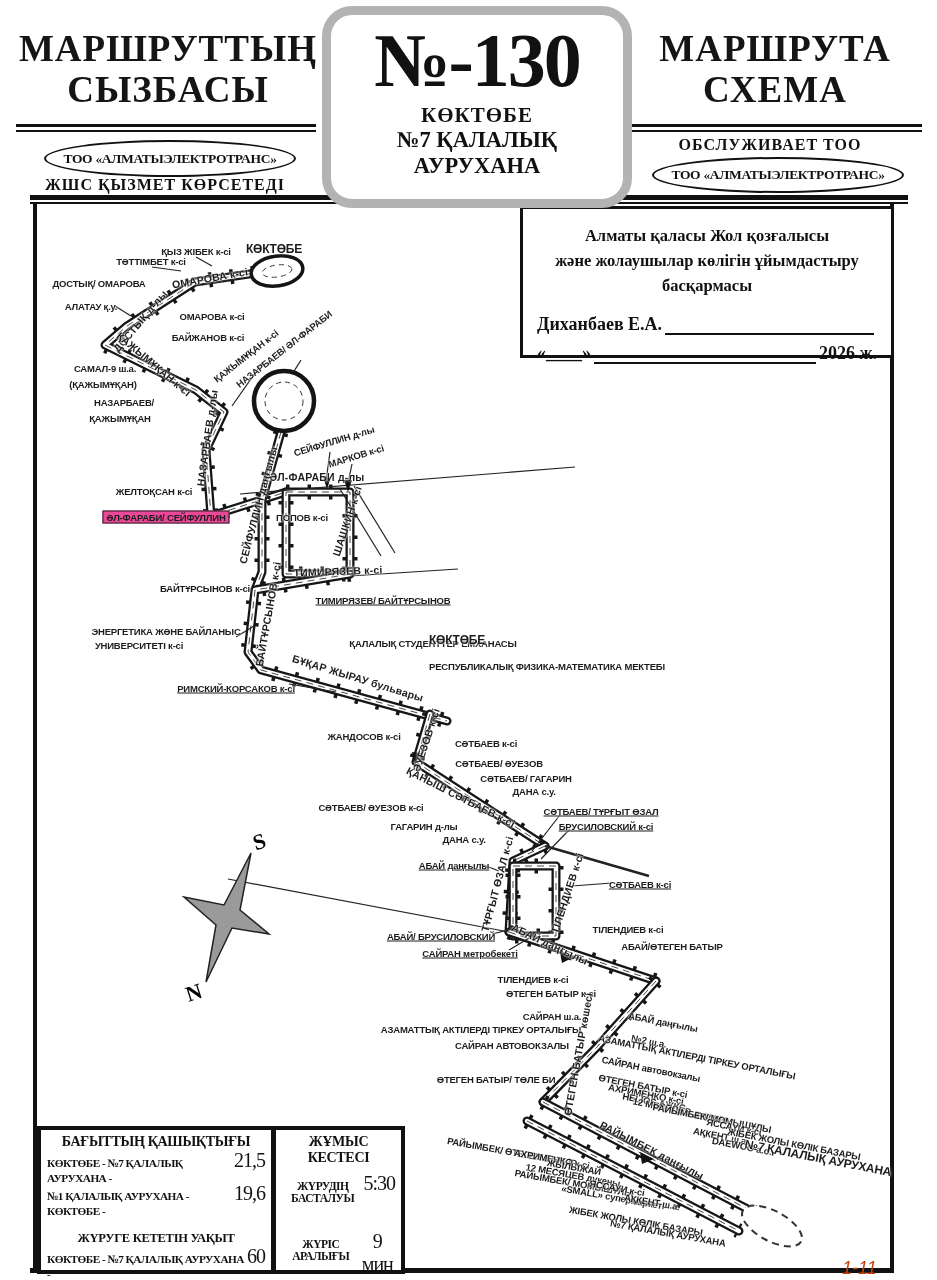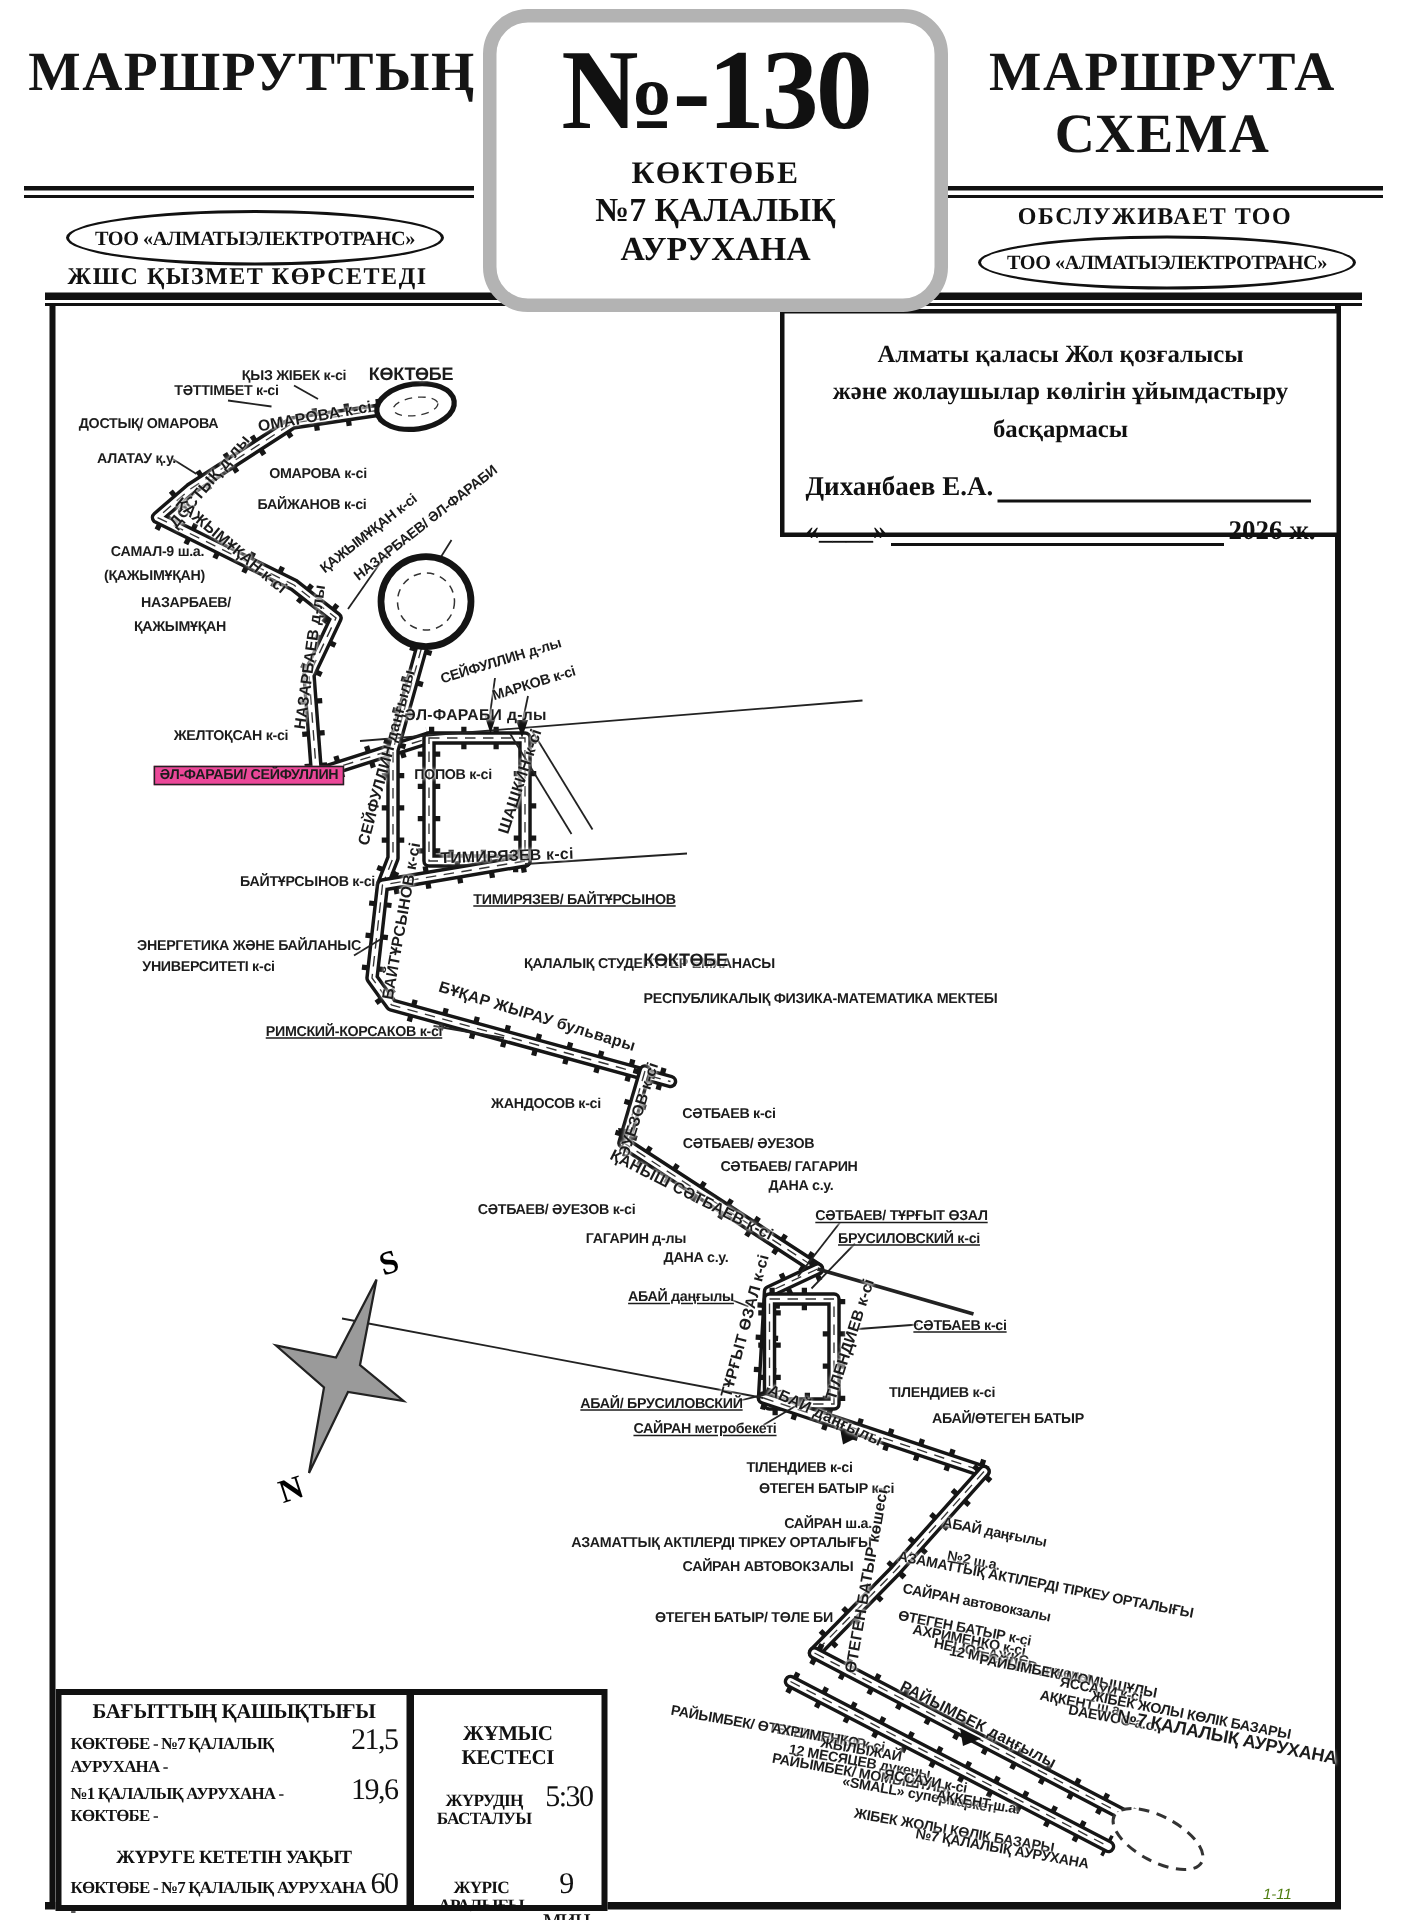--- a/index.html
+++ b/index.html
@@ -25,39 +25,40 @@
   
   #labels{position:absolute;left:0;top:0;width:937px;height:1280px;z-index:3;pointer-events:none;}
   .lbl{position:absolute;white-space:nowrap;font-size:9.5px;font-weight:600;letter-spacing:-0.2px;color:#1c1c1c;transform:translate(-50%,-50%);text-shadow:0 0 2px #fff,0 0 3px #fff;}
   .lbl.b{font-weight:800;font-size:10.5px;letter-spacing:0.2px;}
   .lbl.t{font-weight:800;font-size:12px;}
   .lbl.u{text-decoration:underline;}
   .lbl.x{border:1.3px solid #222;background:#ec4899;padding:0 3px;text-shadow:none;}
   
   #info-box{position:absolute;left:37px;top:1126px;width:360px;height:140px;border:4px solid #111;background:#fff;display:flex;z-index:4;font-family:"Liberation Serif",serif;}
   #info-left{width:218px;border-right:5px solid #111;padding:4px 6px 0 6px;}
-  #info-right{flex:1;padding:4px 6px 0 6px;margin-top:15px;}
+  #info-right{flex:1;padding:4px 6px 0 6px;}
   .info-title{text-align:center;font-weight:bold;font-size:14px;letter-spacing:-0.3px;margin-bottom:3px;}
   .info-row{display:flex;align-items:baseline;justify-content:space-between;font-weight:bold;font-size:11.3px;letter-spacing:-0.55px;line-height:15px;}
   .info-row .val{font-family:"Liberation Serif",serif;font-weight:normal;font-size:20px;letter-spacing:-1px;}
   .sched-row{display:flex;align-items:baseline;justify-content:space-between;font-weight:bold;font-size:11.5px;letter-spacing:-0.5px;text-align:center;}
   .sched-row .val{font-weight:normal;font-size:20px;letter-spacing:-1px;}
-  #page-note{position:absolute;left:842px;top:1258px;font-style:italic;color:#4d7c0f;font-size:10px;z-index:6;}
+  #page-note{position:absolute;left:842px;top:1258px;font-style:italic;color:#c2410c;font-size:18px;z-index:6;}
   svg{position:absolute;left:0;top:0;z-index:2;}
   .rt{fill:none;stroke:#161616;stroke-width:15;stroke-dasharray:3.5 18;}
   .rb{fill:none;stroke:#161616;stroke-width:9;stroke-linejoin:round;stroke-linecap:round;}
   .rf{fill:none;stroke:#fff;stroke-width:4.4;stroke-linejoin:round;stroke-linecap:round;}
   .rc{fill:none;stroke:#333;stroke-width:0.9;stroke-dasharray:7 5;}
   .thin{fill:none;stroke:#222;stroke-width:1.2;}
 </style>
 </head>
 <body>
 
 <div id="hdr-left" class="hdr-title">
   <div>МАРШРУТТЫҢ</div>
+  <div>СЫЗБАСЫ</div>
 </div>
 <div id="hdr-right" class="hdr-title">
   <div>МАРШРУТА</div>
   <div>СХЕМА</div>
 </div>
 <div class="dbl-line" style="left:16px;top:124px;width:300px;"></div>
 <div class="dbl-line" style="left:620px;top:124px;width:302px;"></div>
 <div class="oval" style="left:44px;top:140px;width:248px;height:33px;">
     <span>ТОО «АЛМАТЫЭЛЕКТРОТРАНС»</span>
   </div>

